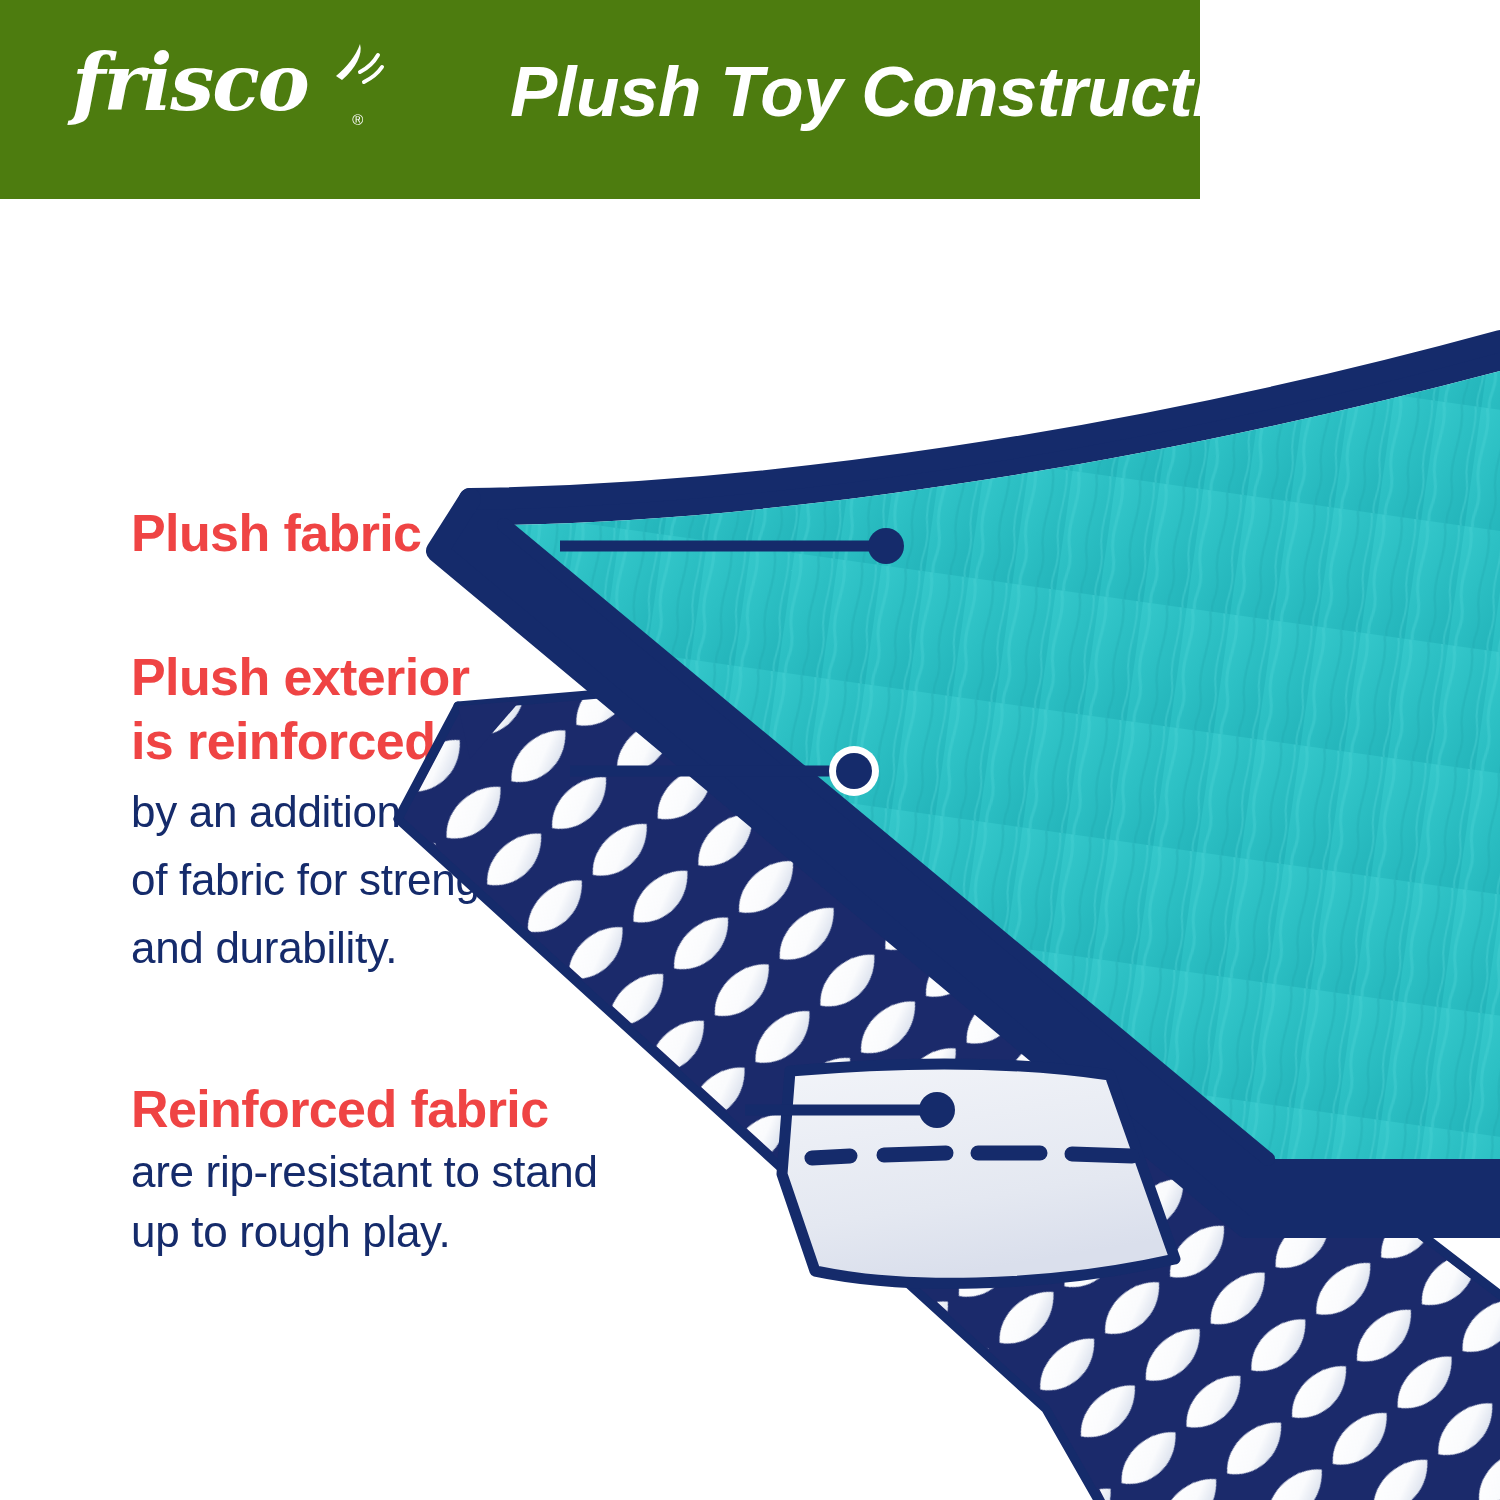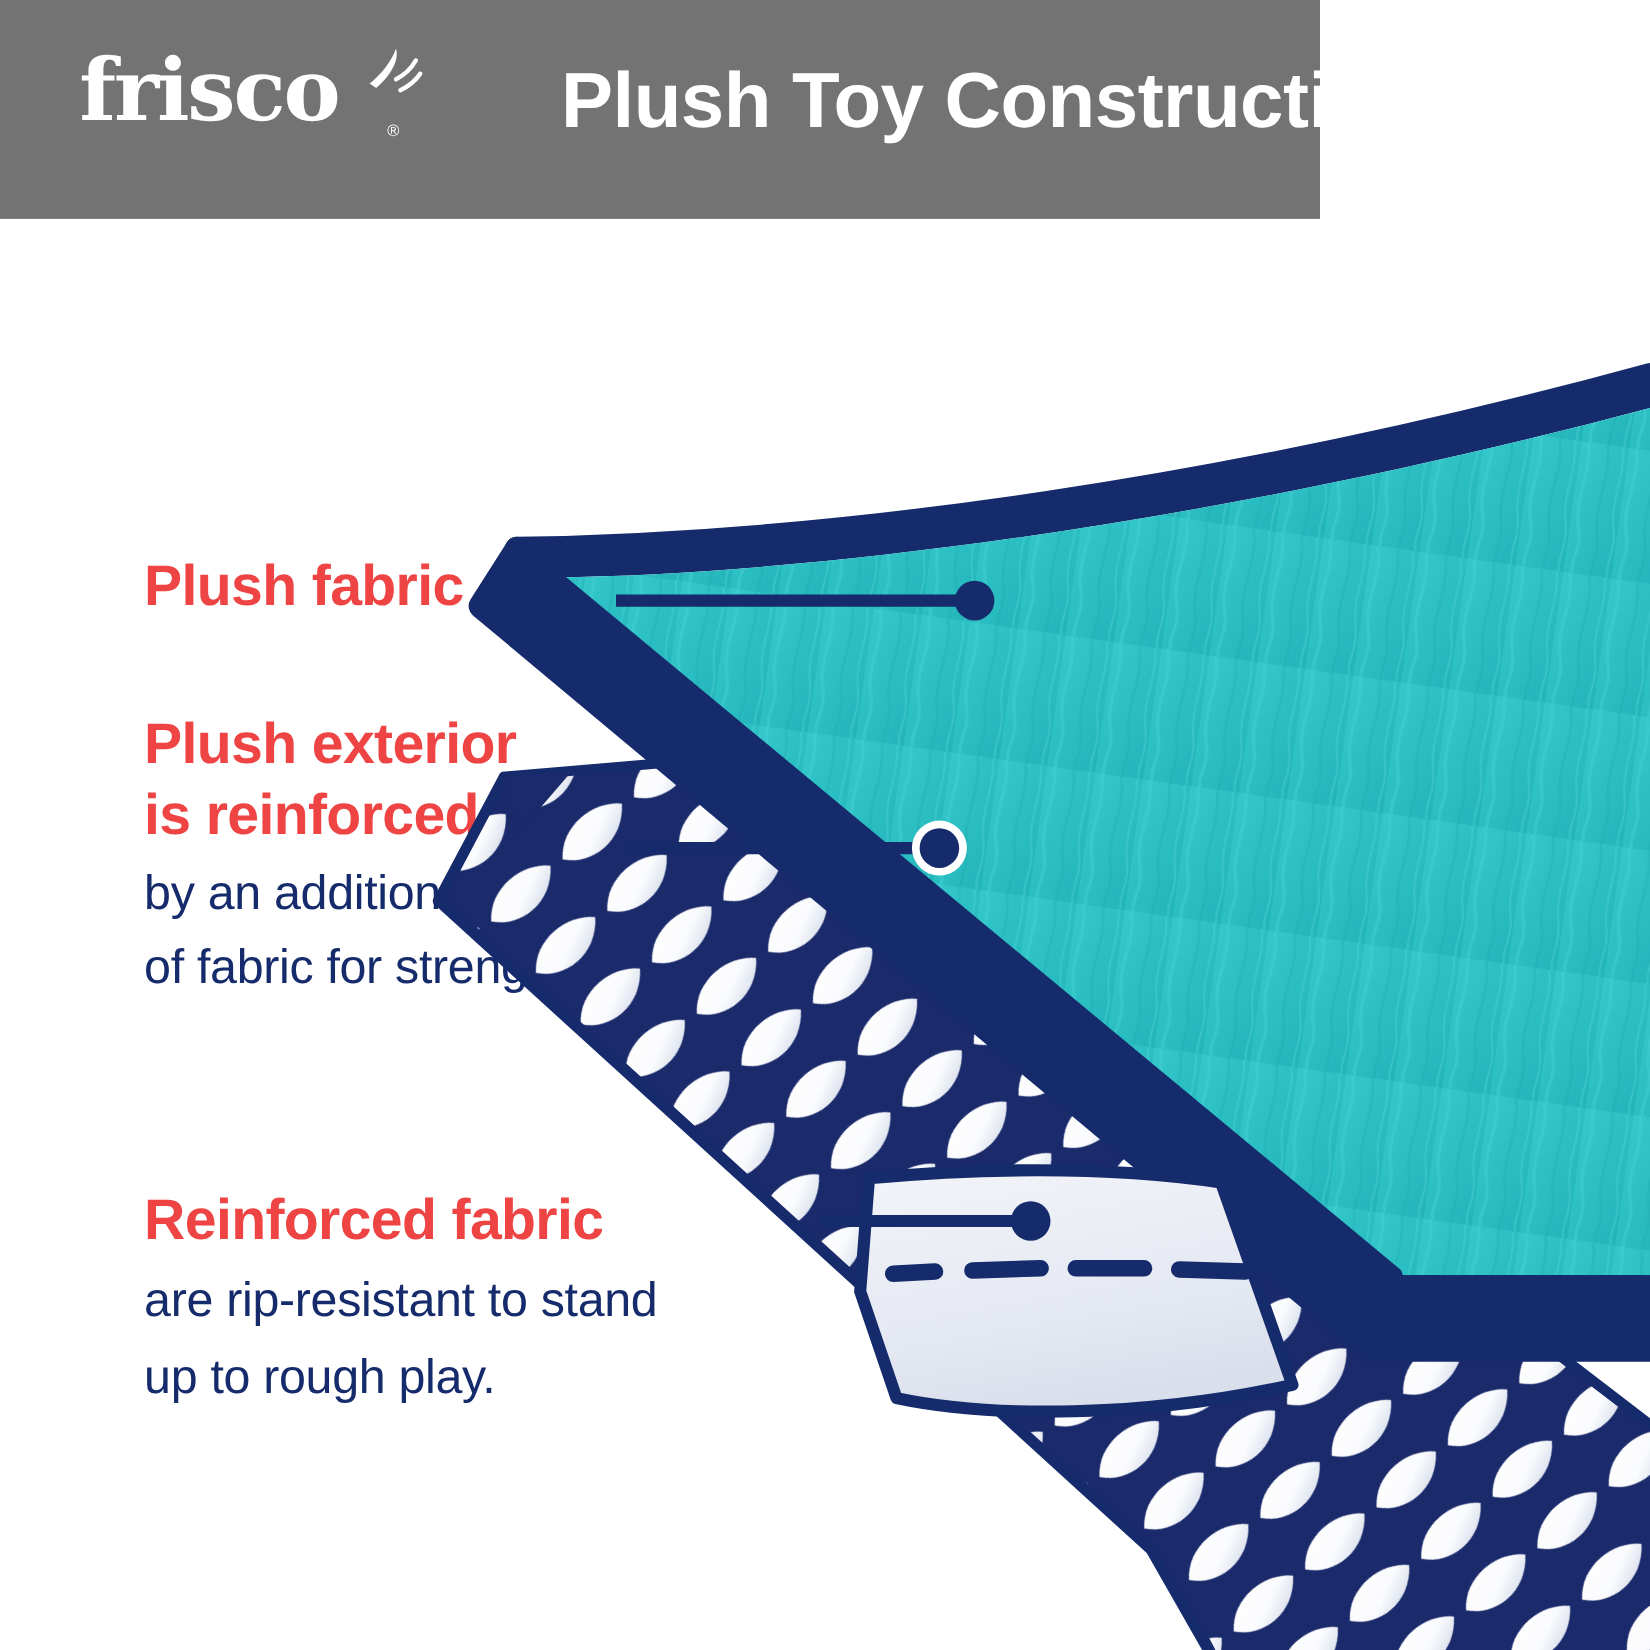--- a/index.html
+++ b/index.html
@@ -7,22 +7,22 @@
   body{
     width:1500px;height:1500px;
     font-family:"Liberation Sans",sans-serif;
     overflow:hidden;position:relative;
   }
   #page{position:relative;width:1500px;height:1500px;background:#ffffff;}
 
   
   #header{
     position:absolute;left:0;top:0;width:1200px;height:199px;
-    background:#737373;
-    display:flex;align-items:center;
+    background:#4d7c0f;
+    display:flex;align-items:center;font-style:italic;
   }
   #logo{
     position:absolute;left:72px;top:44px;
     color:#ffffff;
     font-family:"DejaVu Serif",serif;
     font-size:78px;line-height:78px;
     font-weight:700;letter-spacing:-2px;
     white-space:nowrap;
   }
   #logo-reg{
@@ -46,21 +46,21 @@
   }
   .c-body{
     color:#152B6B;font-weight:400;
     font-size:44px;line-height:58px;letter-spacing:-0.3px;
     white-space:nowrap;
   }
   #callout-1{top:501px;}
   #callout-2{top:645px;}
   #callout-3{top:1077px;}
   #callout-2 .c-body{margin-top:10px;}
-  #callout-3 .c-body{margin-top:12px;}
+  #callout-3 .c-body{margin-top:2px;}
 
   
   #art{position:absolute;left:0;top:199px;width:1500px;height:1301px;}
   #art svg{display:block;width:1500px;height:1301px;}
 </style>
 </head>
 <body>
 
 <div id="page">
 
@@ -77,20 +77,21 @@
 
   <div class="callout" id="callout-1">
     <div class="c-head">Plush fabric</div>
   </div>
 
   <div class="callout" id="callout-2">
     <div class="c-head">Plush exterior</div>
     <div class="c-head">is reinforced</div>
     <div class="c-body">by an additional layer</div>
     <div class="c-body">of fabric for strength</div>
+    <div class="c-body">and durability.</div>
   </div>
 
   <div class="callout" id="callout-3">
     <div class="c-head">Reinforced fabric</div>
     <div class="c-body">are rip-resistant to stand</div>
     <div class="c-body">up to rough play.</div>
   </div>
 
   <div id="art">
   <svg viewBox="0 0 1500 1301" xmlns="http://www.w3.org/2000/svg">

